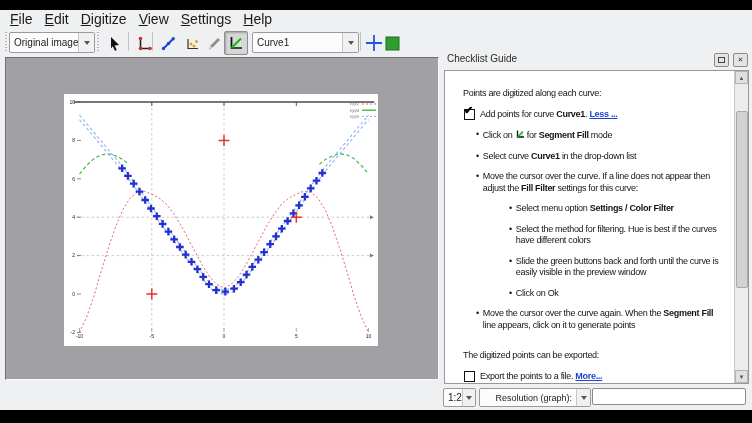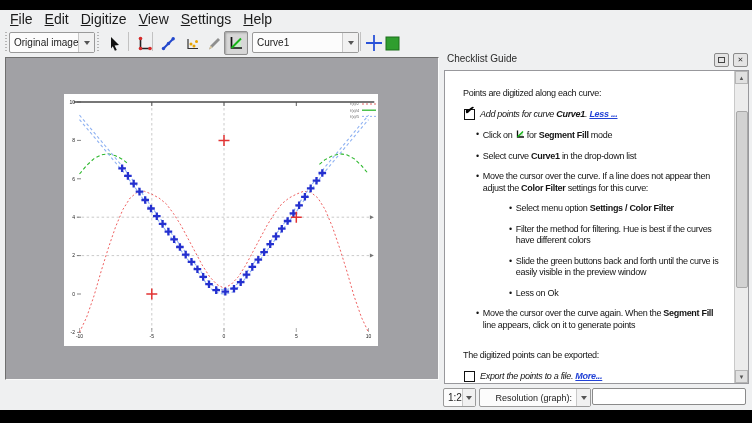--- a/index.html
+++ b/index.html
@@ -30,21 +30,21 @@
   #graphimg{left:58px;top:36px;width:314px;height:252px;background:#fff;}
   
   #dockhdr{left:441px;top:43px;width:311px;height:17px;display:flex;align-items:flex-start;}
   #dock-title{font-size:10px;color:#2a2a2a;padding-left:6px;flex:1;}
   .hdr-btn{width:13px;height:12px;border:1px solid #8a8a8a;background:#e4e4e4;margin-right:4px;
            display:flex;align-items:center;justify-content:center;font-size:7px;color:#333;border-radius:2px;}
   .float-inner{width:5px;height:4px;border:1px solid #444;}
   #dockbody{left:444px;top:60px;width:303px;height:312px;background:#fff;border:1px solid #98989c;overflow:hidden;}
   #checklist{position:absolute;left:11px;top:0;width:283px;padding:17px 0 0 7px;font-size:9px;letter-spacing:-0.3px;color:#141414;}
   .cl-par{margin:0 0 9px 0;line-height:11.5px;white-space:pre-wrap;}
-  .cl-task{display:flex;align-items:center;margin:0 0 9px 0;line-height:11.5px;font-style:italic;}
+  .cl-task{display:flex;align-items:center;margin:0 0 9px 0;line-height:11.5px;}
   .cl-box{width:9px;height:9px;border:1.5px solid #111;margin:0 5px 0 1px;flex:0 0 auto;position:relative;background:#fff;}
   .cl-box.checked::after{content:"\2714";position:absolute;left:-1px;top:-5px;font-size:11px;font-weight:bold;color:#000;}
   .cl-bullet{display:flex;align-items:flex-start;margin:0 0 9px 0;line-height:11.5px;}
   .cl-bullet.l1{padding-left:13px;}
   .cl-bullet.l2{padding-left:46px;}
   .cl-dot{flex:0 0 auto;margin-right:4px;font-size:9px;}
   .cl-text{white-space:pre-wrap;}
   .cl-b{font-weight:bold;}
   .cl-link{color:#2141d6;font-weight:bold;text-decoration:underline;}
   .cl-outro{margin-top:19px;}
@@ -262,39 +262,39 @@
               <path d="M2.5 8L8 2.5" stroke="#17b317" stroke-width="1.5" fill="none"></path>
             </svg> for <span class="cl-b">Segment Fill</span> mode</span>
         </div>
         <div class="cl-bullet l1">
           <span class="cl-dot">•</span>
           <span class="cl-text">Select curve <span class="cl-b">Curve1</span> in the drop-down list</span>
         </div>
         <div class="cl-bullet l1">
           <span class="cl-dot">•</span>
           <span class="cl-text">Move the cursor over the curve. If a line does not appear then
-adjust the <span class="cl-b">Color Filter</span> settings for this curve:</span>
+adjust the <span class="cl-b">Fill Filter</span> settings for this curve:</span>
         </div>
         <div class="cl-bullet l2">
           <span class="cl-dot">•</span>
           <span class="cl-text">Select menu option <span class="cl-b">Settings / Color Filter</span></span>
         </div>
         <div class="cl-bullet l2">
           <span class="cl-dot">•</span>
-          <span class="cl-text">Filter the method for filtering. Hue is best if the curves
+          <span class="cl-text">Select the method for filtering. Hue is best if the curves
 have different colors</span>
         </div>
         <div class="cl-bullet l2">
           <span class="cl-dot">•</span>
           <span class="cl-text">Slide the green buttons back and forth until the curve is
 easily visible in the preview window</span>
         </div>
         <div class="cl-bullet l2">
           <span class="cl-dot">•</span>
-          <span class="cl-text">Less on Ok</span>
+          <span class="cl-text">Click on Ok</span>
         </div>
         <div class="cl-bullet l1">
           <span class="cl-dot">•</span>
           <span class="cl-text">Move the cursor over the curve again. When the <span class="cl-b">Segment Fill</span>
 line appears, click on it to generate points</span>
         </div>
         <div class="cl-par cl-outro">The digitized points can be exported:</div>
         <div class="cl-task">
           <span class="cl-box"></span>
           <span class="cl-text">Export the points to a file. <span class="cl-link">More...</span></span>

